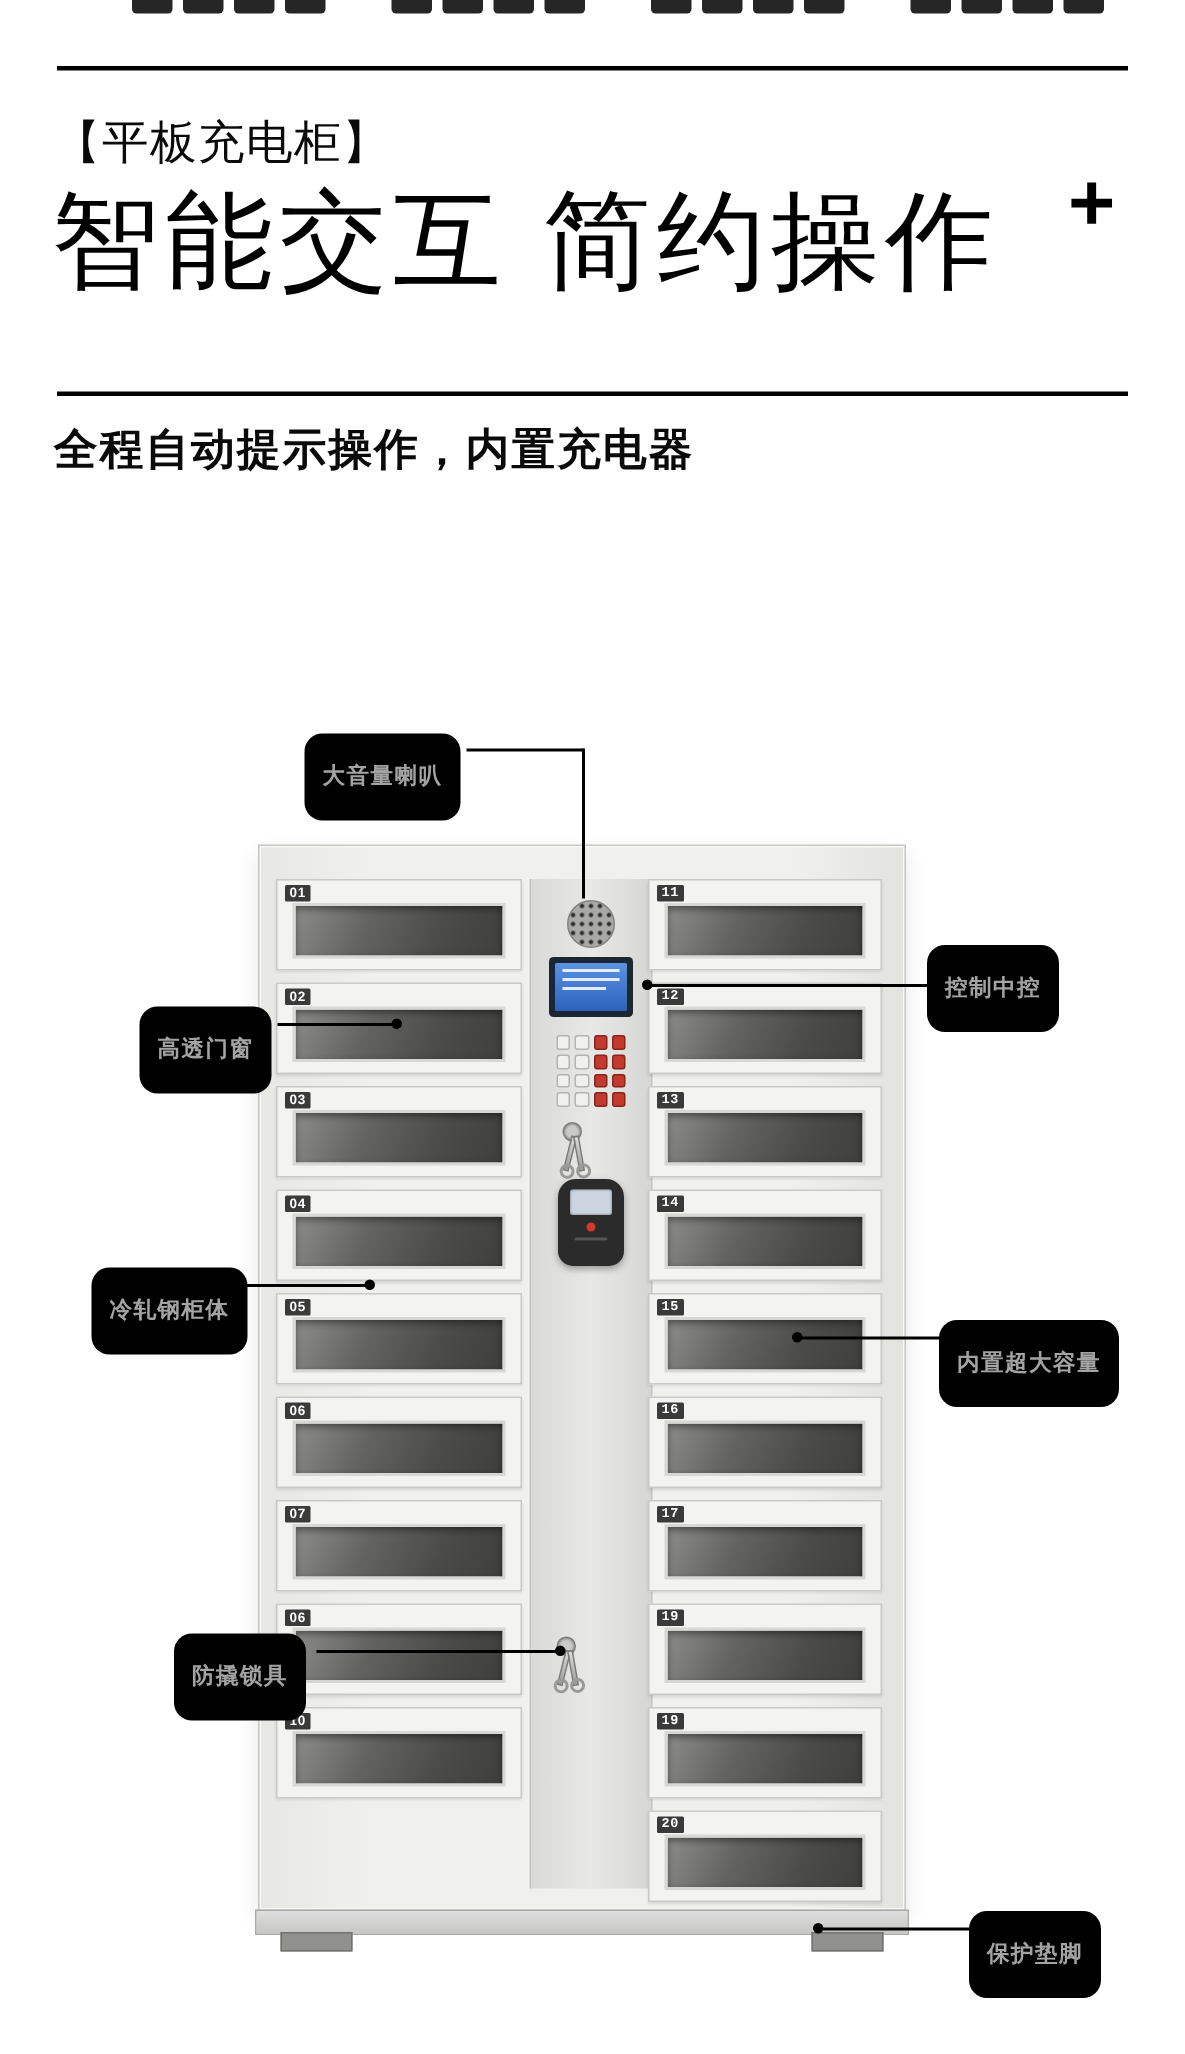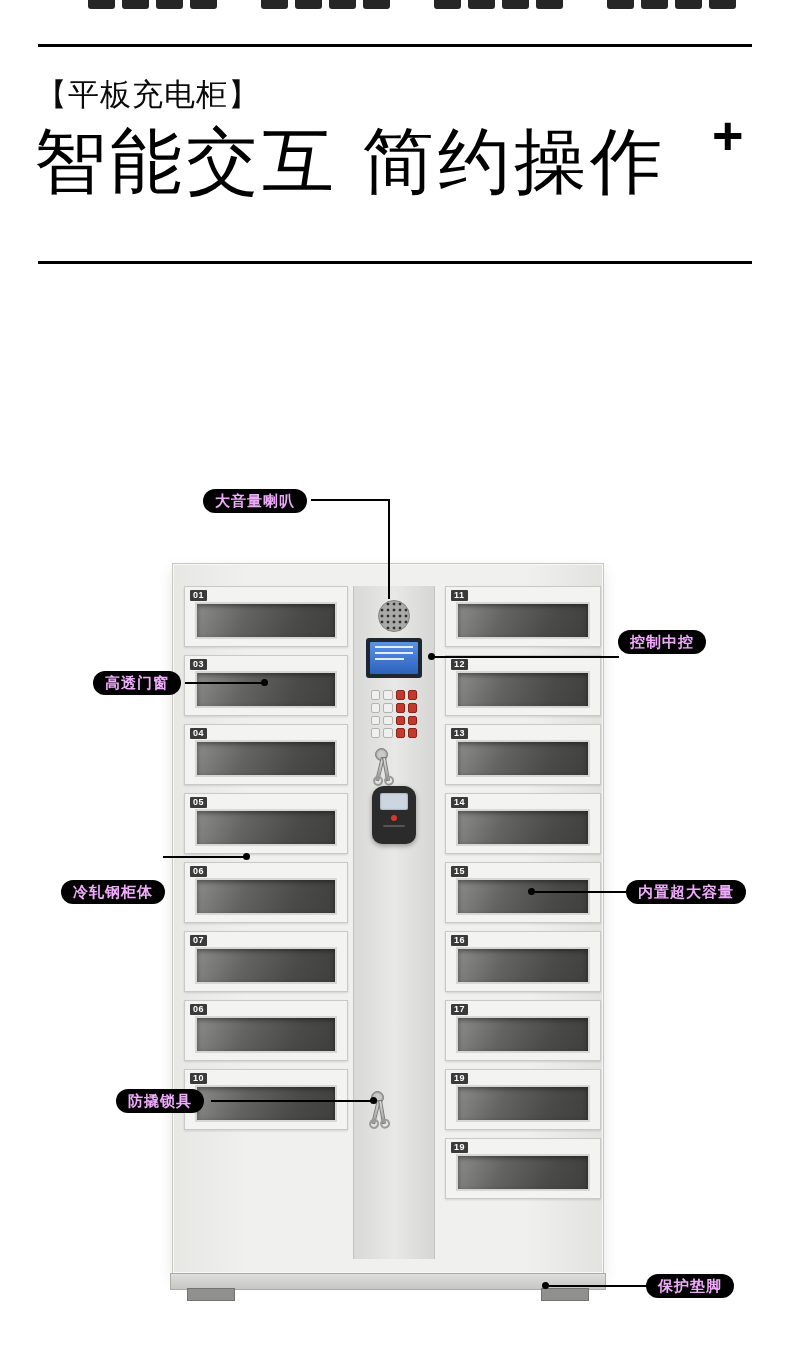--- a/index.html
+++ b/index.html
@@ -23,21 +23,21 @@
   .subtitle{position:absolute;left:36px;top:280px;font-size:29px;font-weight:700;
             letter-spacing:1.5px;color:#0a0a0a;}
 
   
   .cabinet{position:absolute;left:172px;top:563px;width:430px;height:709px;
            background:linear-gradient(90deg,#e7e7e4,#f0f0ee 18%,#f0f0ee 82%,#e2e2df);
            border:1px solid #c6c6c4;box-shadow:0 6px 14px rgba(0,0,0,0.10), inset 0 0 0 1px #f8f8f6;}
 
   .door-col{position:absolute;top:22px;}
   .door-col.left{left:11px;width:164px;}
-  .door-col.right{right:2px;width:156px;}
+  .door-col.right{right:15px;width:156px;font-family:Liberation Mono, monospace;}
 
   .door{position:relative;height:59px;margin-bottom:8px;background:#f3f3f1;
         border:1px solid #c9c9c7;box-shadow:0 1px 2px rgba(0,0,0,0.12);}
   .door .win{position:absolute;left:10px;right:10px;top:15px;bottom:7px;
         background:linear-gradient(115deg,#8c8c8a 0%,#636361 35%,#4a4a48 70%,#3f3f3d 100%);
         border:2px solid #d7d7d5;box-shadow:inset 0 2px 5px rgba(0,0,0,0.45);}
   .door .num{position:absolute;left:5px;top:3px;background:#3a3a3a;color:#fff;font-size:9px;
         font-weight:700;padding:0 3px;line-height:11px;border-radius:1px;letter-spacing:0.5px;}
 
   .center-col{position:absolute;left:180px;top:22px;width:80px;height:673px;
@@ -81,38 +81,38 @@
   .reader .rline{width:22px;height:2px;background:#555;margin:4px auto 0;border-radius:1px;}
 
   .base{position:absolute;left:-3px;right:-3px;top:709px;height:15px;
         background:linear-gradient(#dedede,#c6c6c4);border:1px solid #aaaaa8;}
   .foot{position:absolute;top:724px;width:46px;height:11px;background:#90908e;
         border:1px solid #73736f;}
   .foot-left{left:14px;}
   .foot-right{right:14px;}
 
   
-  .pill{position:absolute;background:#000;color:#f0abfc;font-size:15px;font-weight:700;
-        line-height:24px;padding:0 12px;border-radius:12px;white-space:nowrap;letter-spacing:1px;}
+  .pill{position:absolute;background:#000;color:#a3a3a3;font-size:15px;font-weight:700;
+        line-height:24px;padding:17px 12px;border-radius:12px;white-space:nowrap;letter-spacing:1px;}
   .ln{position:absolute;background:#000;}
   .dot{position:absolute;width:7px;height:7px;border-radius:50%;background:#000;}
 
   .pill-speaker{left:203px;top:489px;}
   .ln-speaker-h{left:311px;top:499px;width:78px;height:2px;}
   .ln-speaker-v{left:388px;top:499px;width:2px;height:100px;}
 
   .pill-control{left:618px;top:630px;}
   .ln-control{left:433px;top:656px;width:186px;height:2px;}
   .dot-control{left:428px;top:653px;}
 
   .pill-window{left:93px;top:671px;}
   .ln-window{left:185px;top:682px;width:80px;height:2px;}
   .dot-window{left:261px;top:679px;}
 
-  .pill-steel{left:61px;top:845px;margin-top:35px;}
+  .pill-steel{left:61px;top:845px;}
   .ln-steel{left:163px;top:856px;width:84px;height:2px;}
   .dot-steel{left:243px;top:853px;}
 
   .pill-capacity{left:626px;top:880px;}
   .ln-capacity{left:533px;top:891px;width:94px;height:2px;}
   .dot-capacity{left:528px;top:888px;}
 
   .pill-lock{left:116px;top:1089px;}
   .ln-lock{left:211px;top:1100px;width:164px;height:2px;}
   .dot-lock{left:370px;top:1097px;}
@@ -154,26 +154,31 @@
   </div>
 
   <div class="rule rule-top"></div>
 
   <div class="bracket-title">【平板充电柜】</div>
   <h1 class="main-title">智能交互 简约操作</h1>
   <span class="plus">+</span>
 
   <div class="rule rule-mid"></div>
 
+  <div class="subtitle">全程自动提示操作，内置充电器</div>
 
   <div class="cabinet">
 
     <div class="door-col left">
         <div class="door">
           <span class="num">01</span>
+          <div class="win"></div>
+        </div>
+        <div class="door">
+          <span class="num">02</span>
           <div class="win"></div>
         </div>
         <div class="door">
           <span class="num">03</span>
           <div class="win"></div>
         </div>
         <div class="door">
           <span class="num">04</span>
           <div class="win"></div>
         </div>
@@ -273,20 +278,24 @@
           <div class="win"></div>
         </div>
         <div class="door">
           <span class="num">19</span>
           <div class="win"></div>
         </div>
         <div class="door">
           <span class="num">19</span>
           <div class="win"></div>
         </div>
+        <div class="door">
+          <span class="num">20</span>
+          <div class="win"></div>
+        </div>
       </div>
 
     <div class="base"></div>
     <div class="foot foot-left"></div>
     <div class="foot foot-right"></div>
   </div>
 
   <span class="pill pill-speaker">大音量喇叭</span>
   <span class="ln ln-speaker-h"></span>
   <span class="ln ln-speaker-v"></span>

